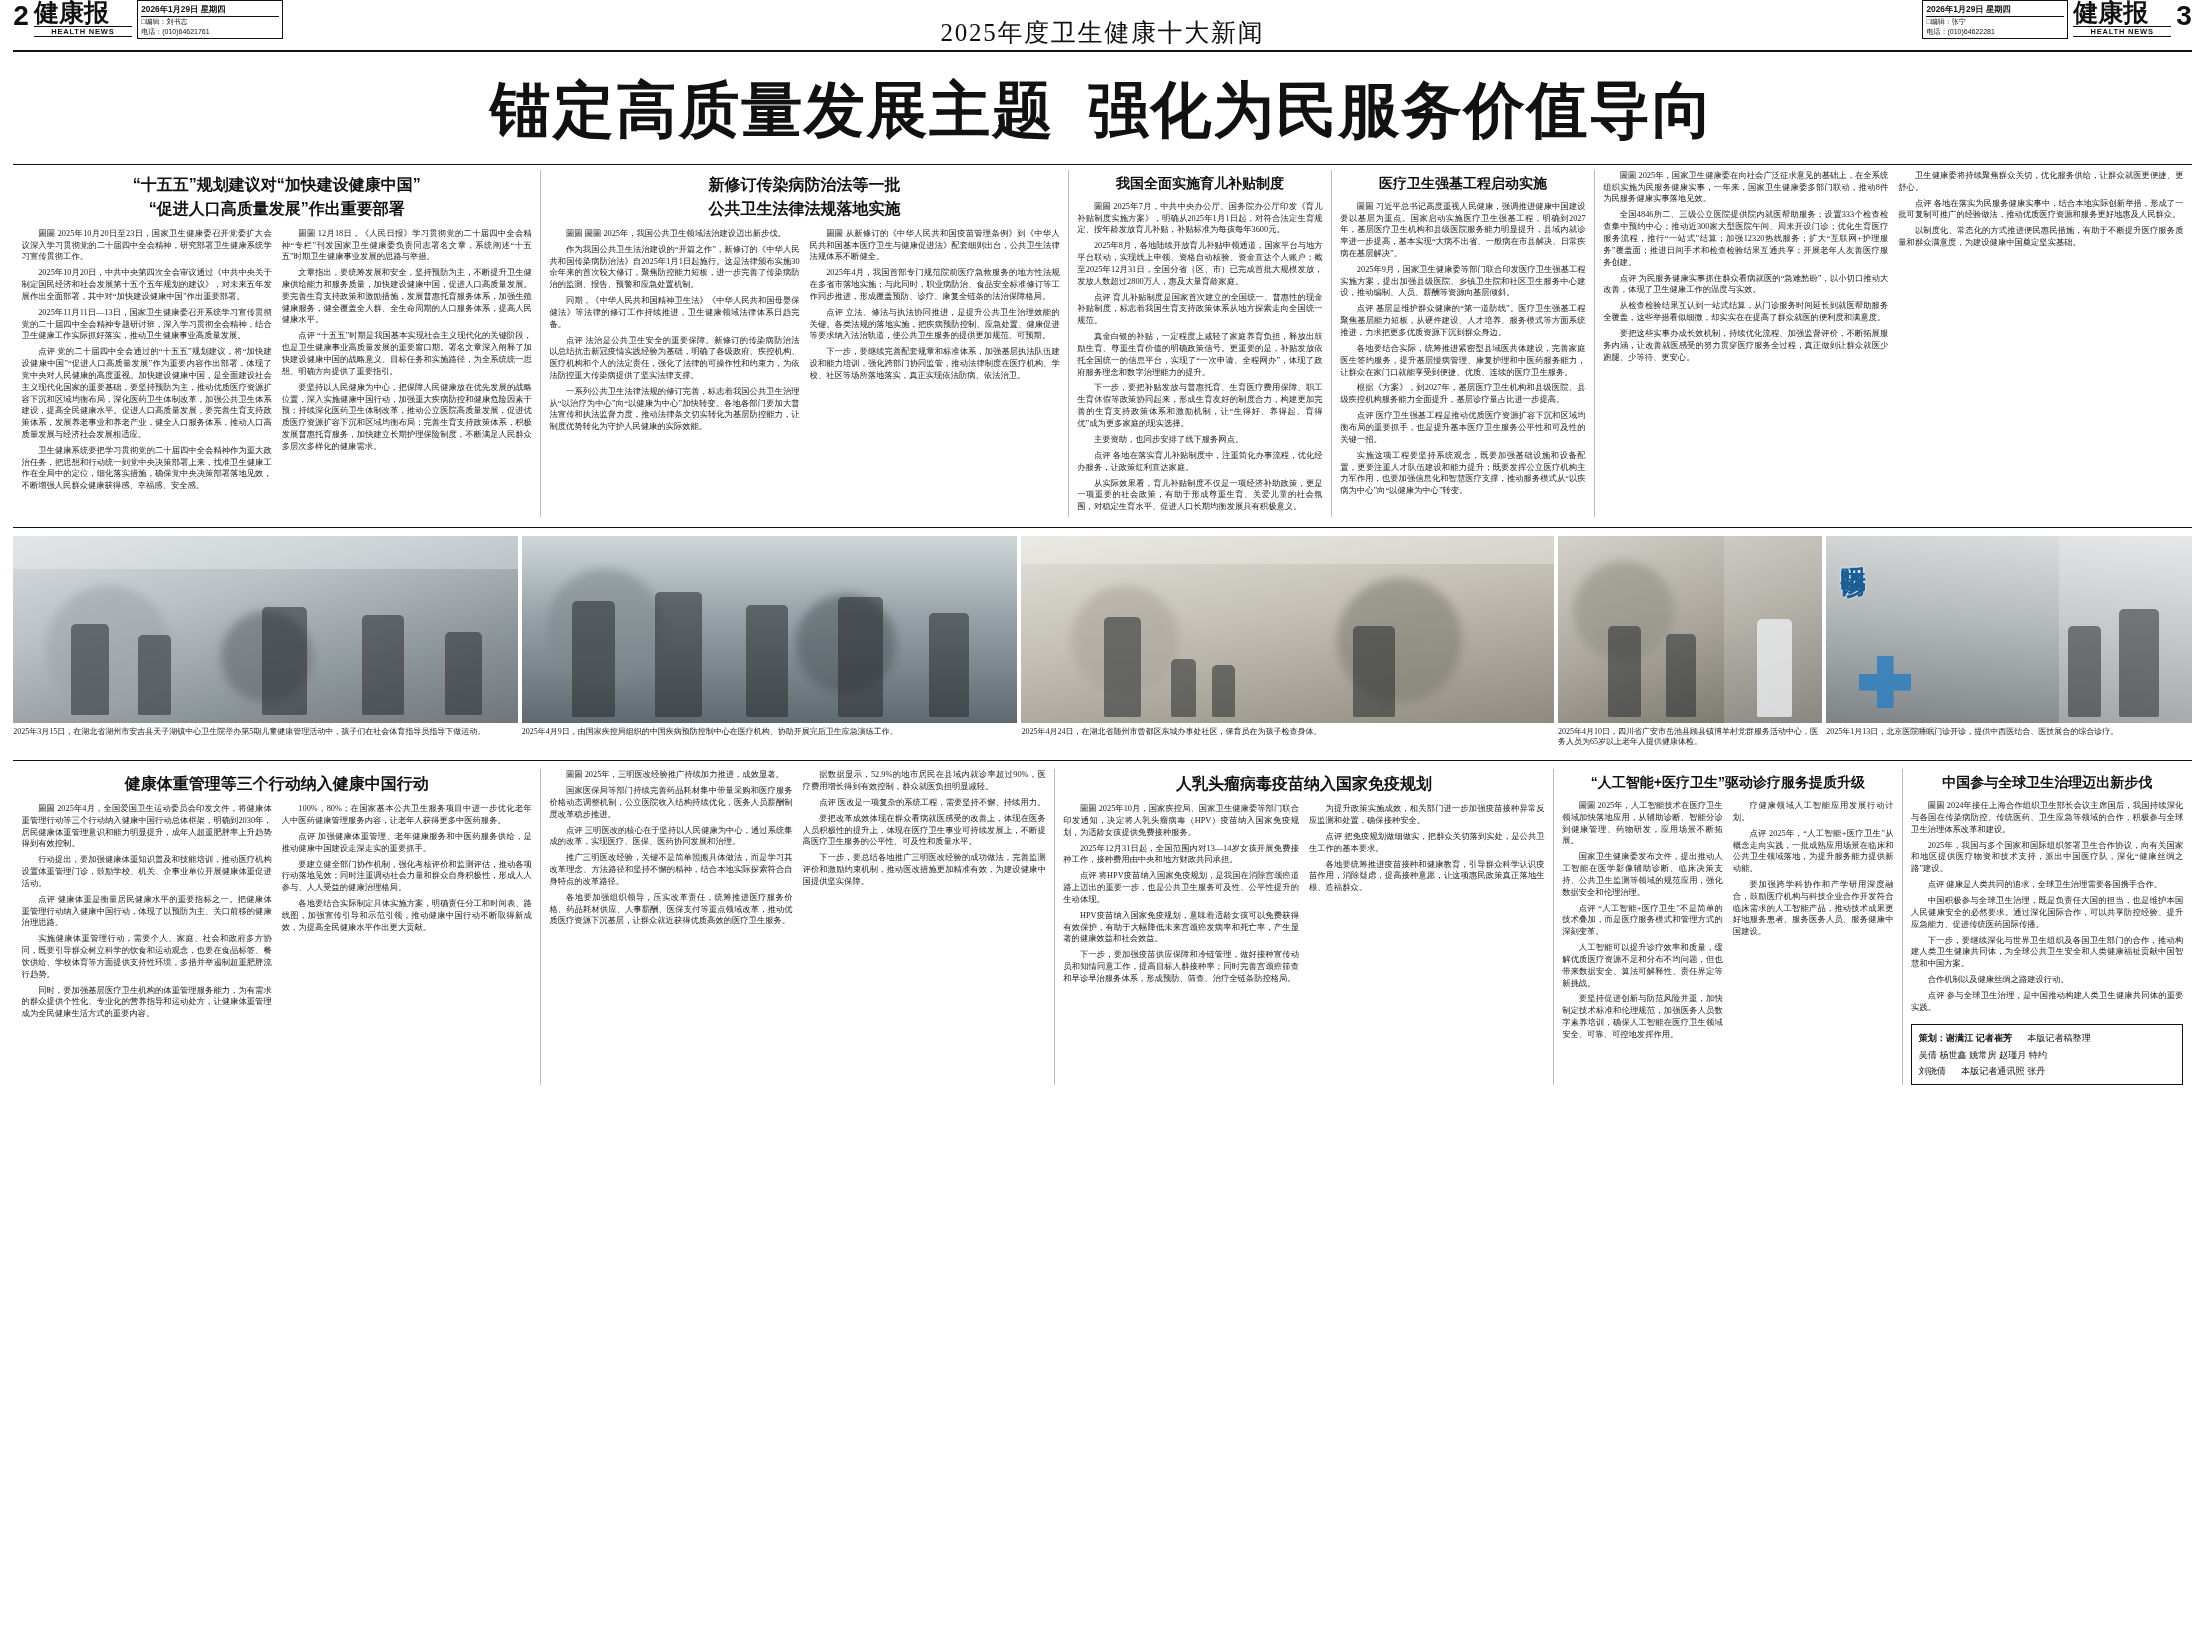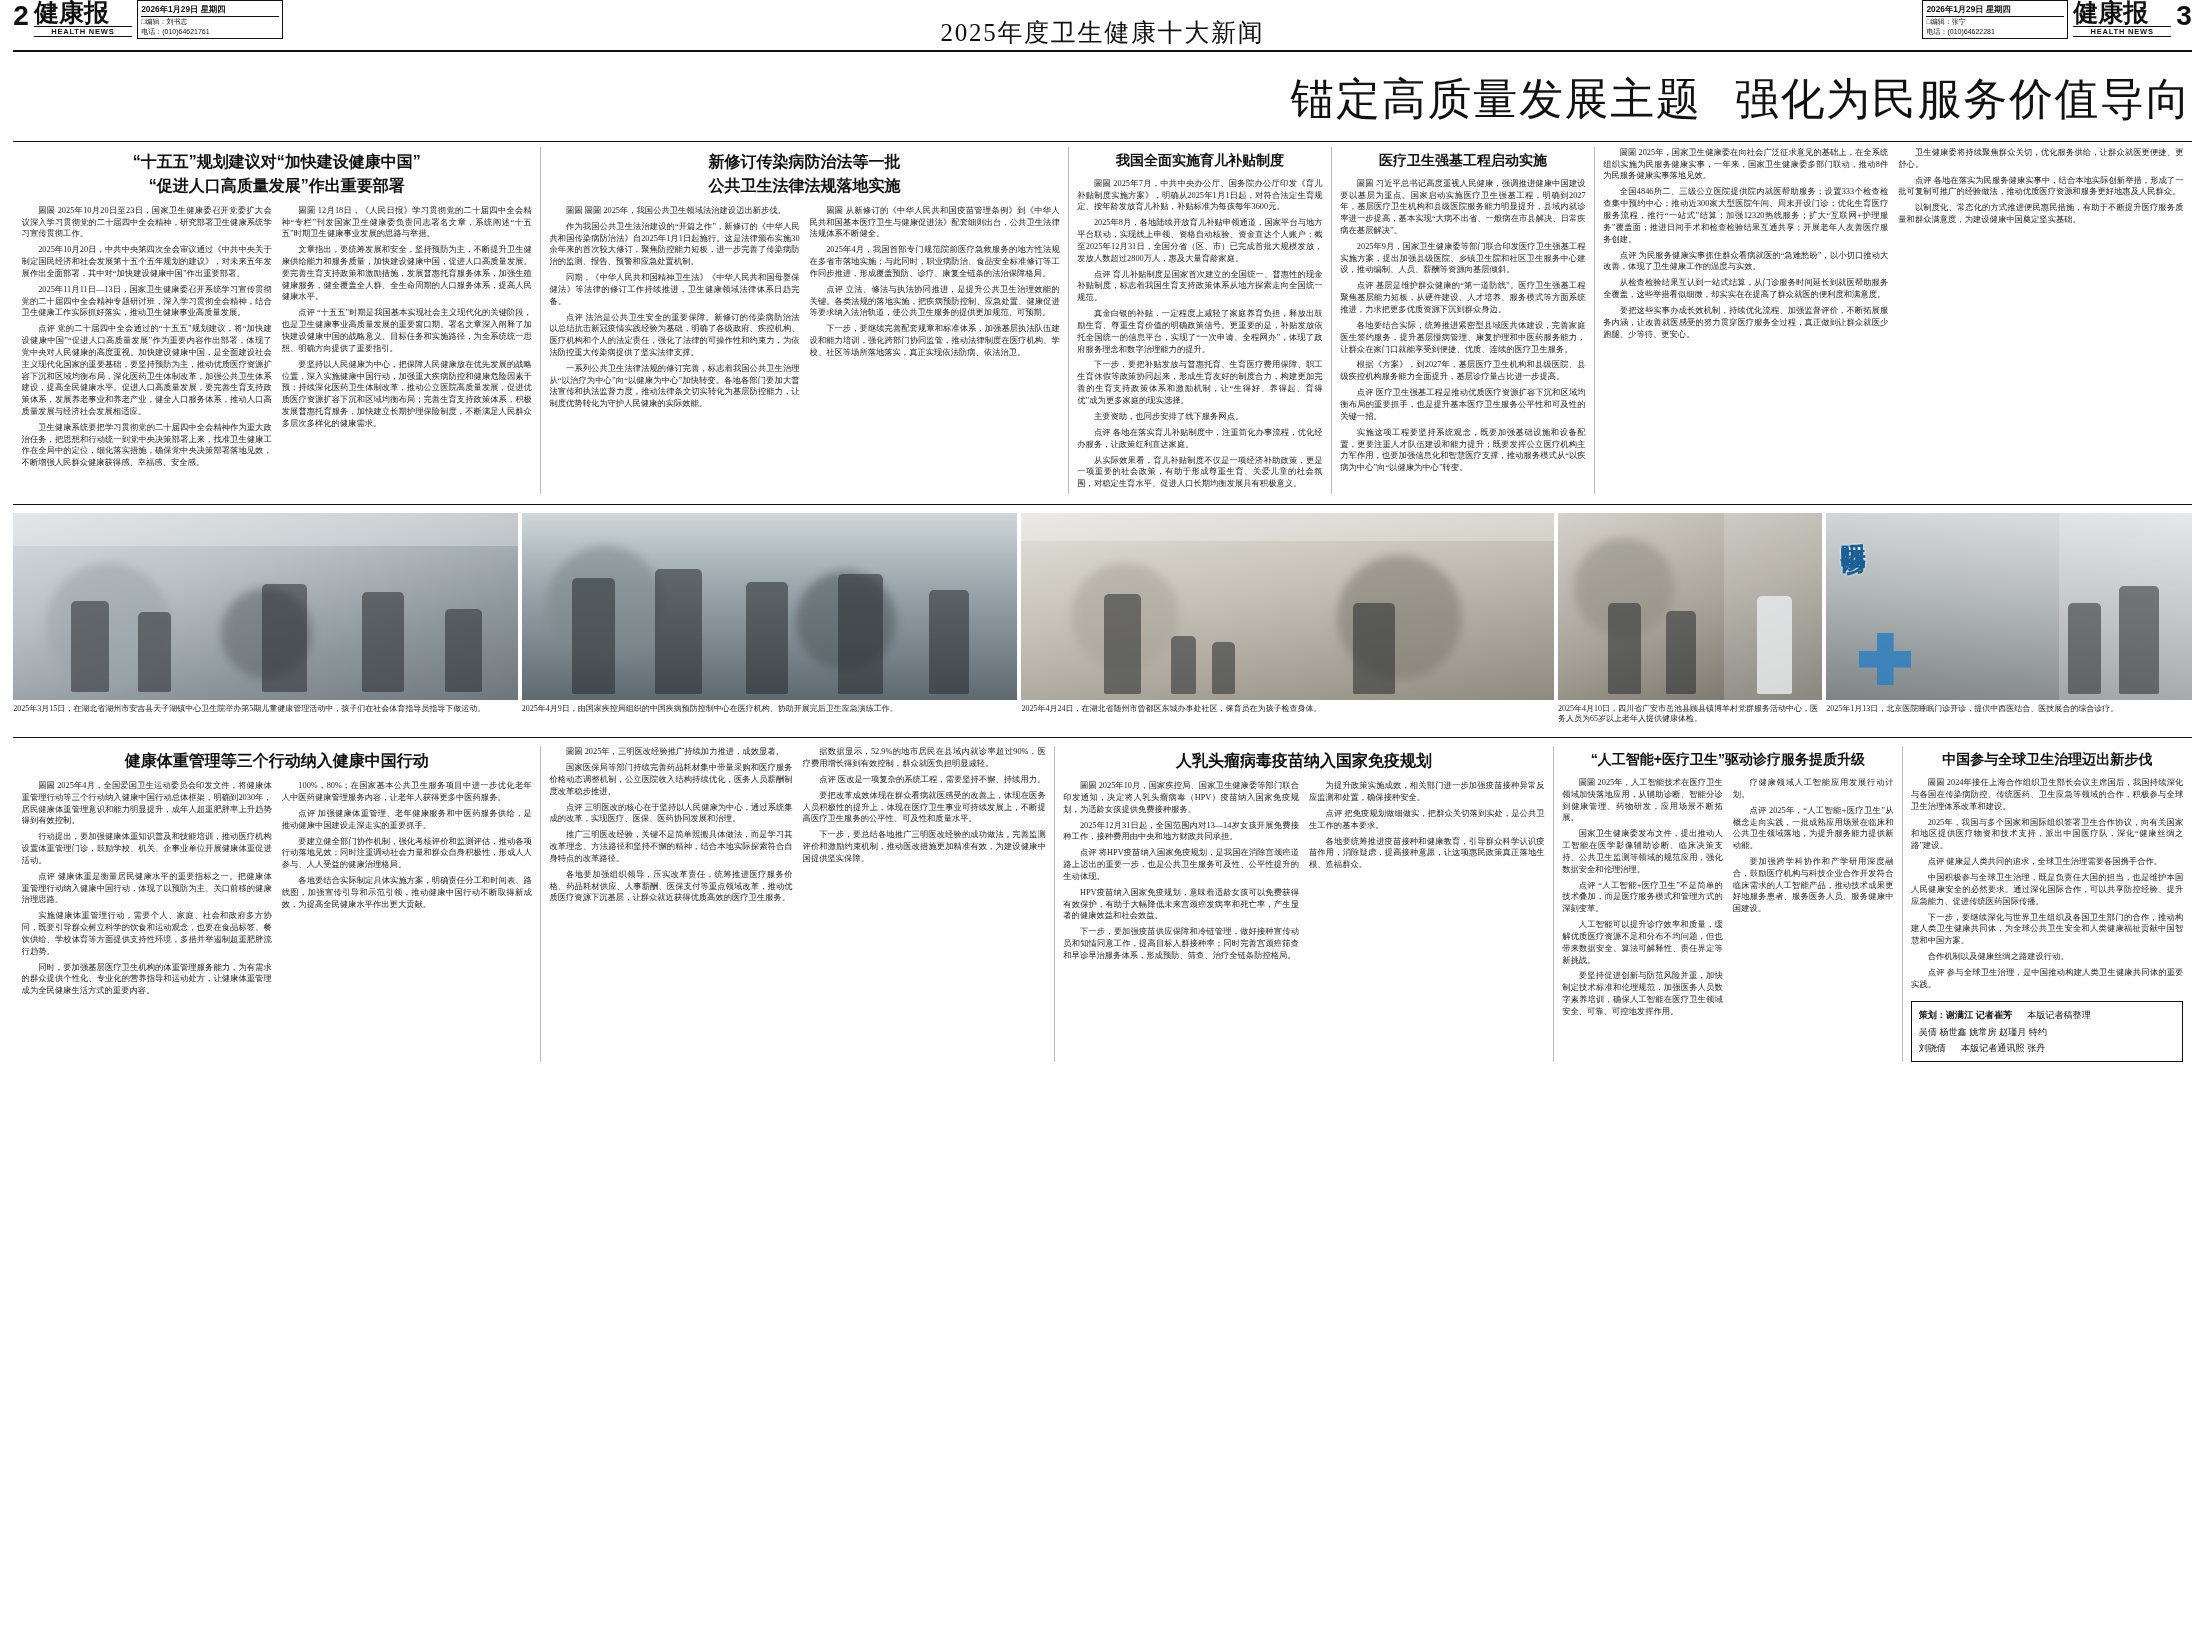--- a/index.html
+++ b/index.html
@@ -22,24 +22,24 @@
   .folio { font-family:"Liberation Sans", sans-serif; font-size:28px; font-weight:700; line-height:1; padding-top:1.7px; }
   .logo { width:98px; }
   .logo .cn { font-family:"Liberation Serif", serif; font-size:25px; font-weight:700; letter-spacing:0px; line-height:1.05; }
   .logo .en { font-family:"Liberation Sans", sans-serif; font-size:7.5px; font-weight:700; letter-spacing:0.8px; border-top:1.7px solid #111; border-bottom:1.7px solid #111; text-align:center; }
   .mh-meta { border:0.8px solid #111; font-family:"Liberation Sans", sans-serif; font-size:7px; line-height:1.45; padding:1.7px 3.3px; width:146px; }
   .mh-meta .d { font-weight:700; font-size:8.3px; border-bottom:0.8px solid #111; padding-bottom:0.8px; margin-bottom:0; }
   .mh-center { flex:1; text-align:center; font-size:25px; letter-spacing:1.7px; padding-top:16px; }
 
   
   .headline {
-    text-align:right;
+    text-align:center;
     font-family:"Liberation Sans", sans-serif;
-    font-weight:400;
-    font-size:44px;
+    font-weight:700;
+    font-size:61px;
     letter-spacing:1.7px;
     padding:18.3px 0 11.6px;
     border-bottom:1.7px solid #111;
     white-space:nowrap;
   }
   .headline .gap { display:inline-block; width:33px; }
 
   
   .cols { display:flex; gap:0; margin-top:5px; }
   .col { padding:0 8.3px; border-right:0.8px solid #bbb; }

